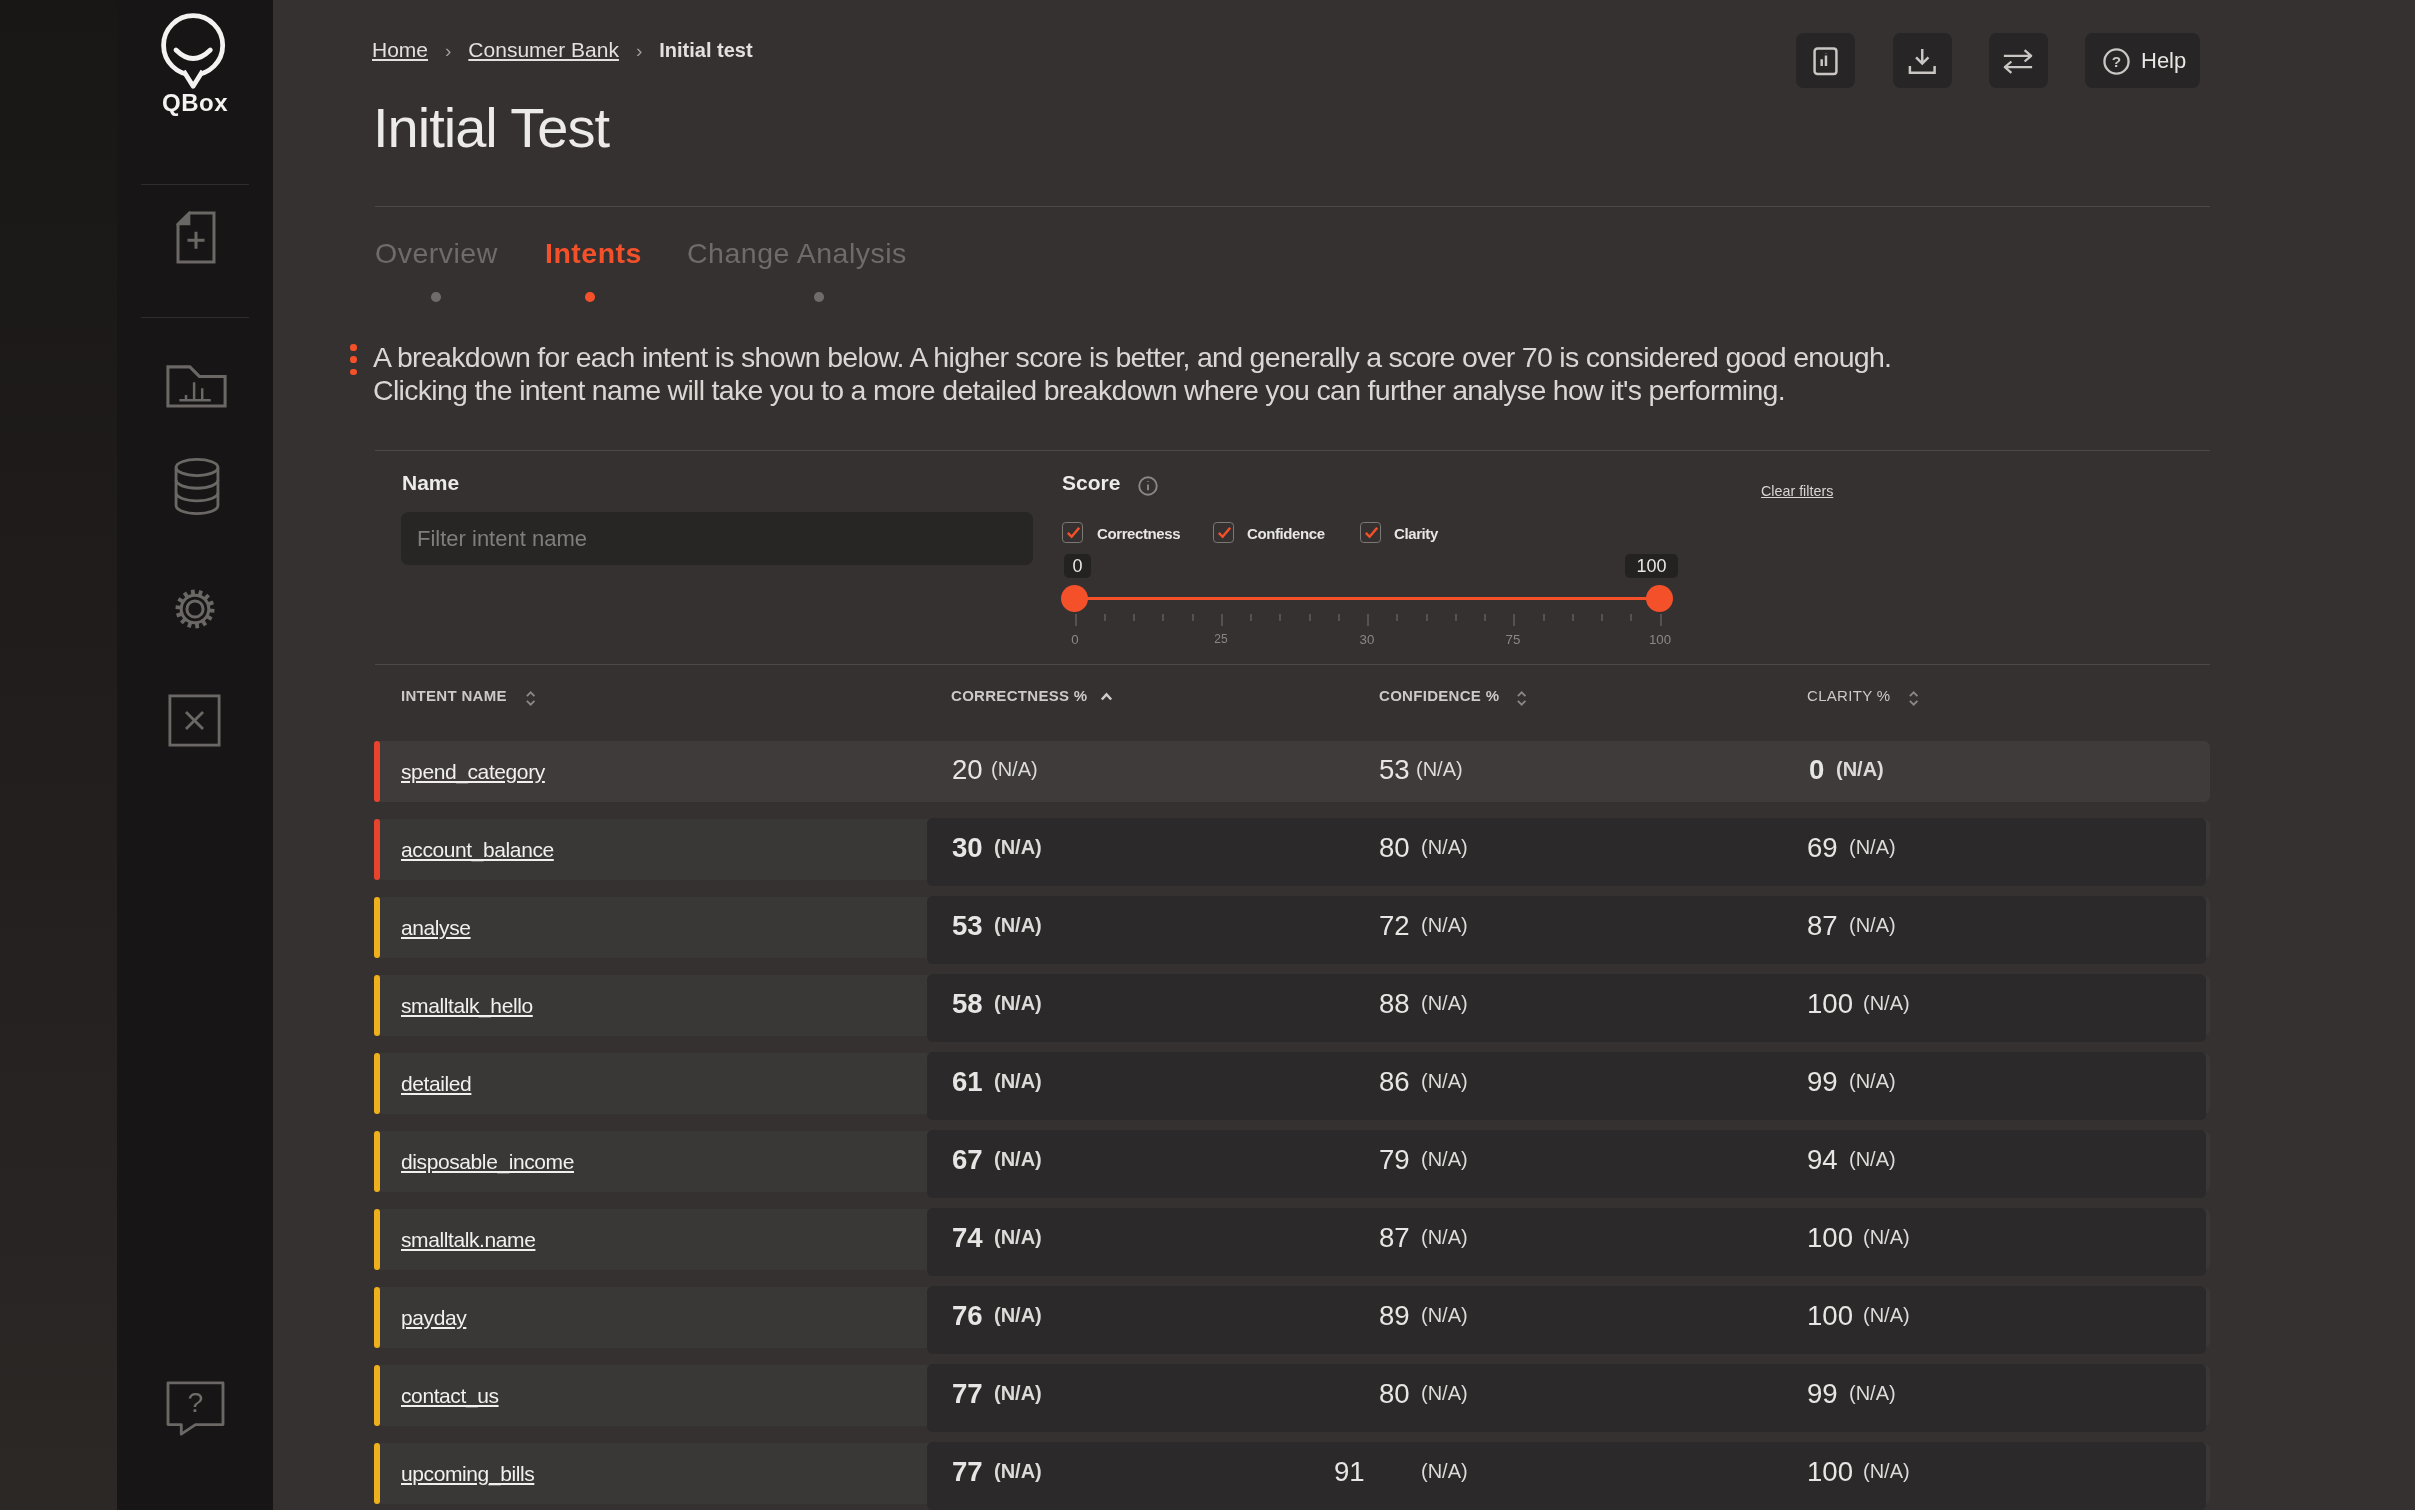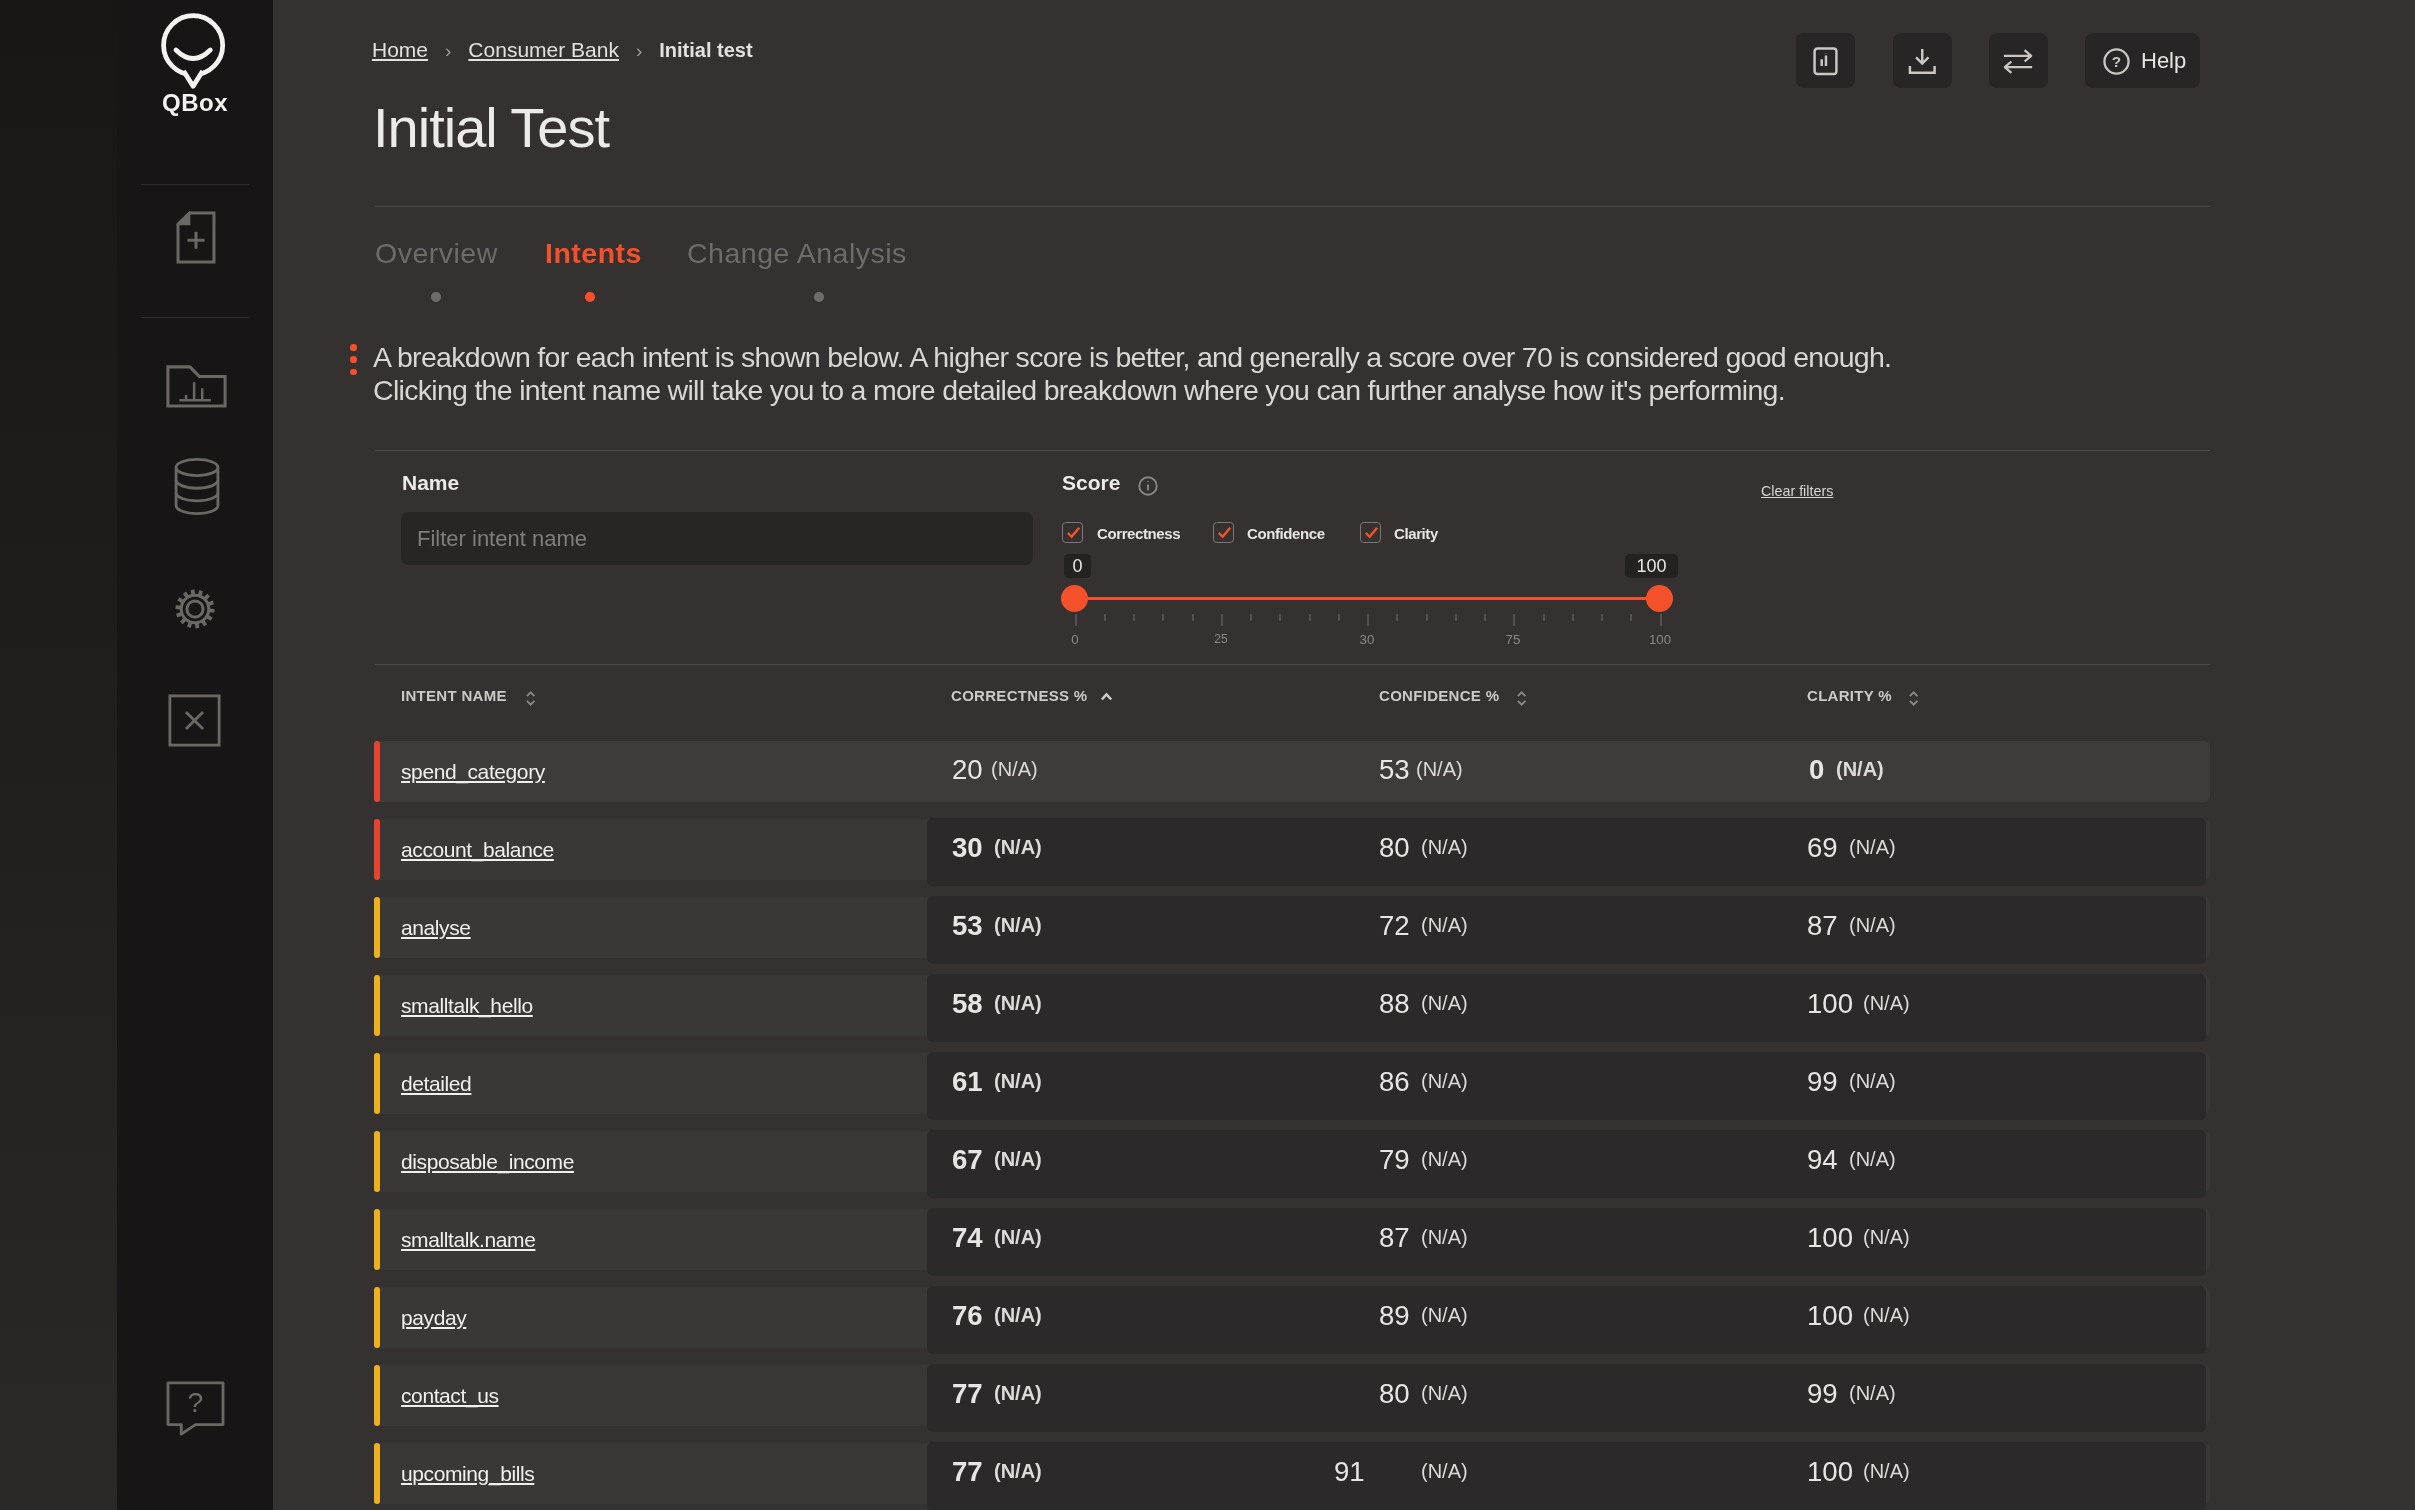--- a/index.html
+++ b/index.html
@@ -204,21 +204,21 @@
 <svg style="position:absolute;left:1099px;top:691px;" width="15" height="11.4" viewBox="0 0 16 12">
       <path d="M3 9 L8 3.5 L13 9" stroke="#d0cdcb" stroke-width="2.6" fill="none"></path>
     </svg>
 <div class="abs" style="left:1379px;top:687px;font-size:15px;font-weight:bold;letter-spacing:0.3px;color:#ccc9c7;">CONFIDENCE %</div>
 <svg style="position:absolute;left:1515px;top:690px;" width="13.3" height="17" viewBox="0 0 14 18">
       <g stroke="#8a8785" stroke-width="2" fill="none">
         <path d="M3 6.5 L7 2.5 L11 6.5"></path>
         <path d="M3 11.5 L7 15.5 L11 11.5"></path>
       </g>
     </svg>
-<div class="abs" style="left:1807px;top:687px;font-size:15px;font-weight:bold;letter-spacing:0.3px;color:#ccc9c7;">CLARITY %</div>
+<div class="abs" style="left:1807px;top:687px;font-size:15px;font-weight:normal;letter-spacing:0.3px;color:#ccc9c7;">CLARITY %</div>
 <svg style="position:absolute;left:1907px;top:690px;" width="13.3" height="17" viewBox="0 0 14 18">
       <g stroke="#8a8785" stroke-width="2" fill="none">
         <path d="M3 6.5 L7 2.5 L11 6.5"></path>
         <path d="M3 11.5 L7 15.5 L11 11.5"></path>
       </g>
     </svg>
   <div class="abs rowbg" style="top:741px;background:#3e3b3a;">
   <div class="bar" style="background:#e8432d;"></div>
   <div class="rname">spend_category</div>
   <div class="num" style="left:578px;">20</div>

